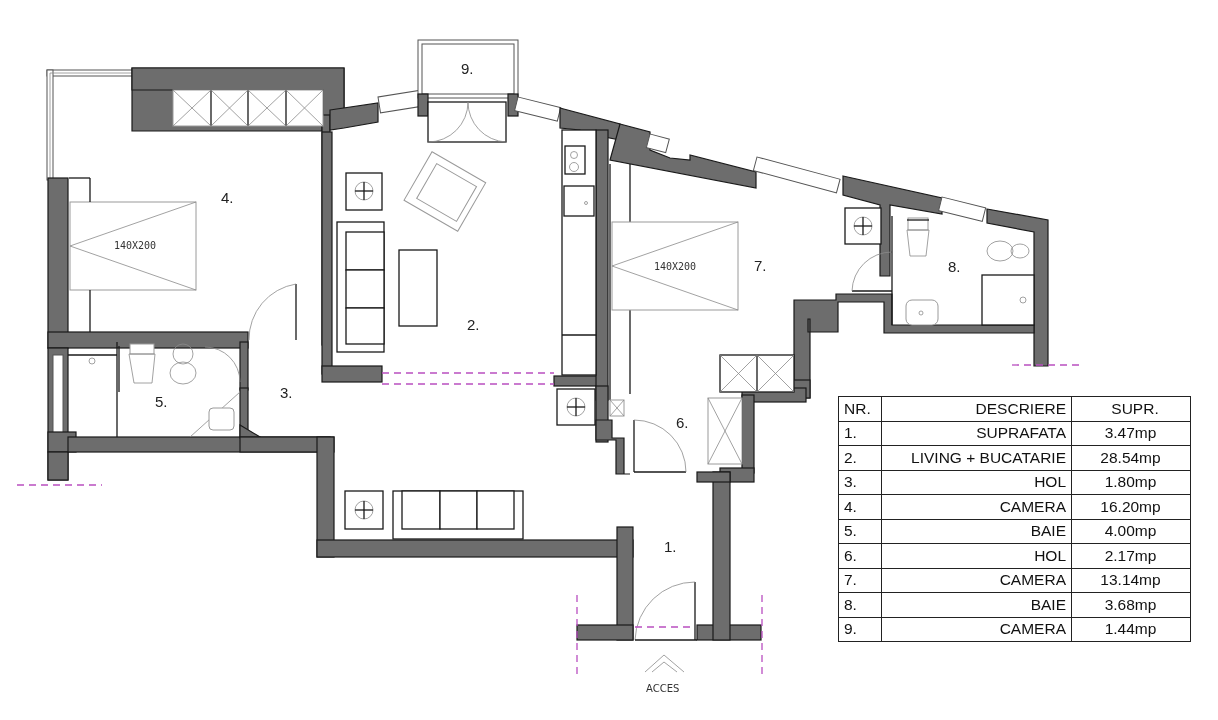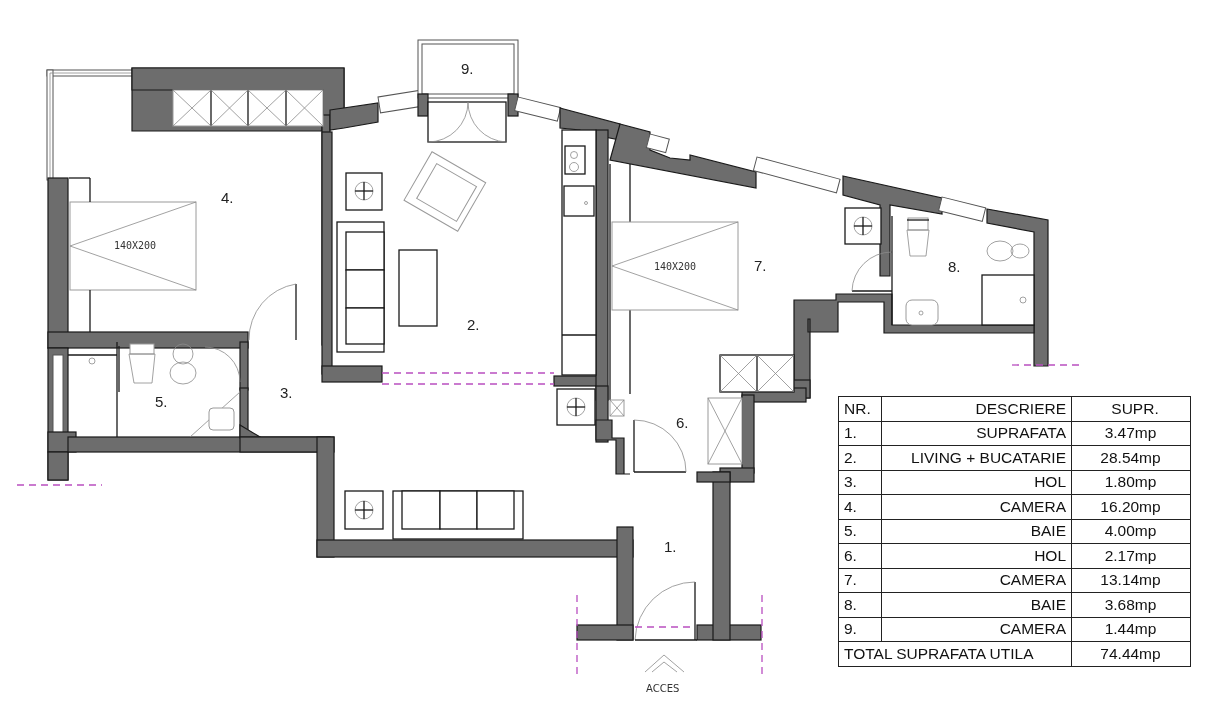--- a/index.html
+++ b/index.html
@@ -315,18 +315,14 @@
     <tr>
         <td class="c-nr">8.</td>
         <td class="c-desc">BAIE</td>
         <td class="c-area">3.68mp</td>
       </tr>
     <tr>
         <td class="c-nr">9.</td>
         <td class="c-desc">CAMERA</td>
         <td class="c-area">1.44mp</td>
       </tr>
-    <tr>
-      <td colspan="2">TOTAL SUPRAFATA UTILA</td>
-      <td class="c-area">74.44mp</td>
-    </tr>
   </tbody>
 </table>
 
 </body></html>

